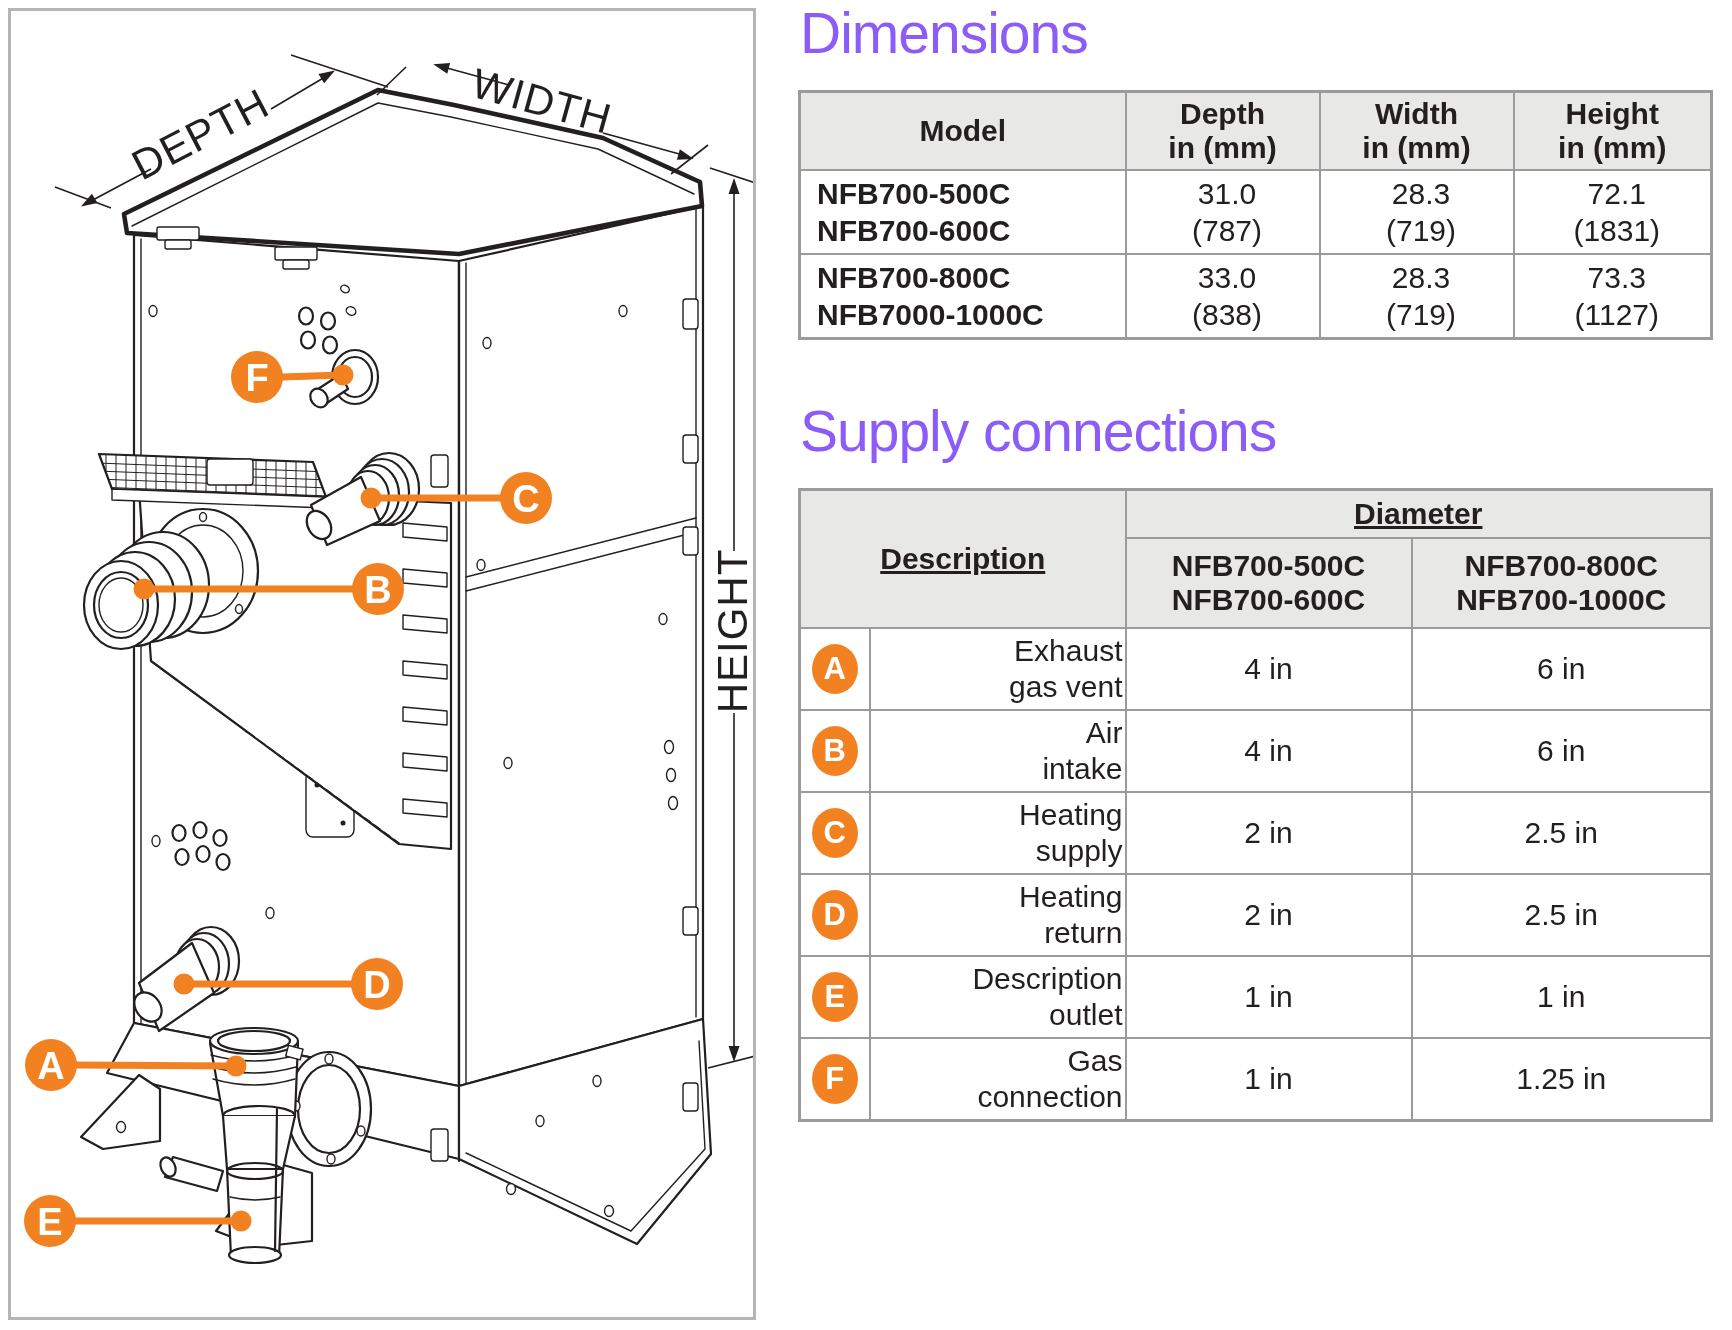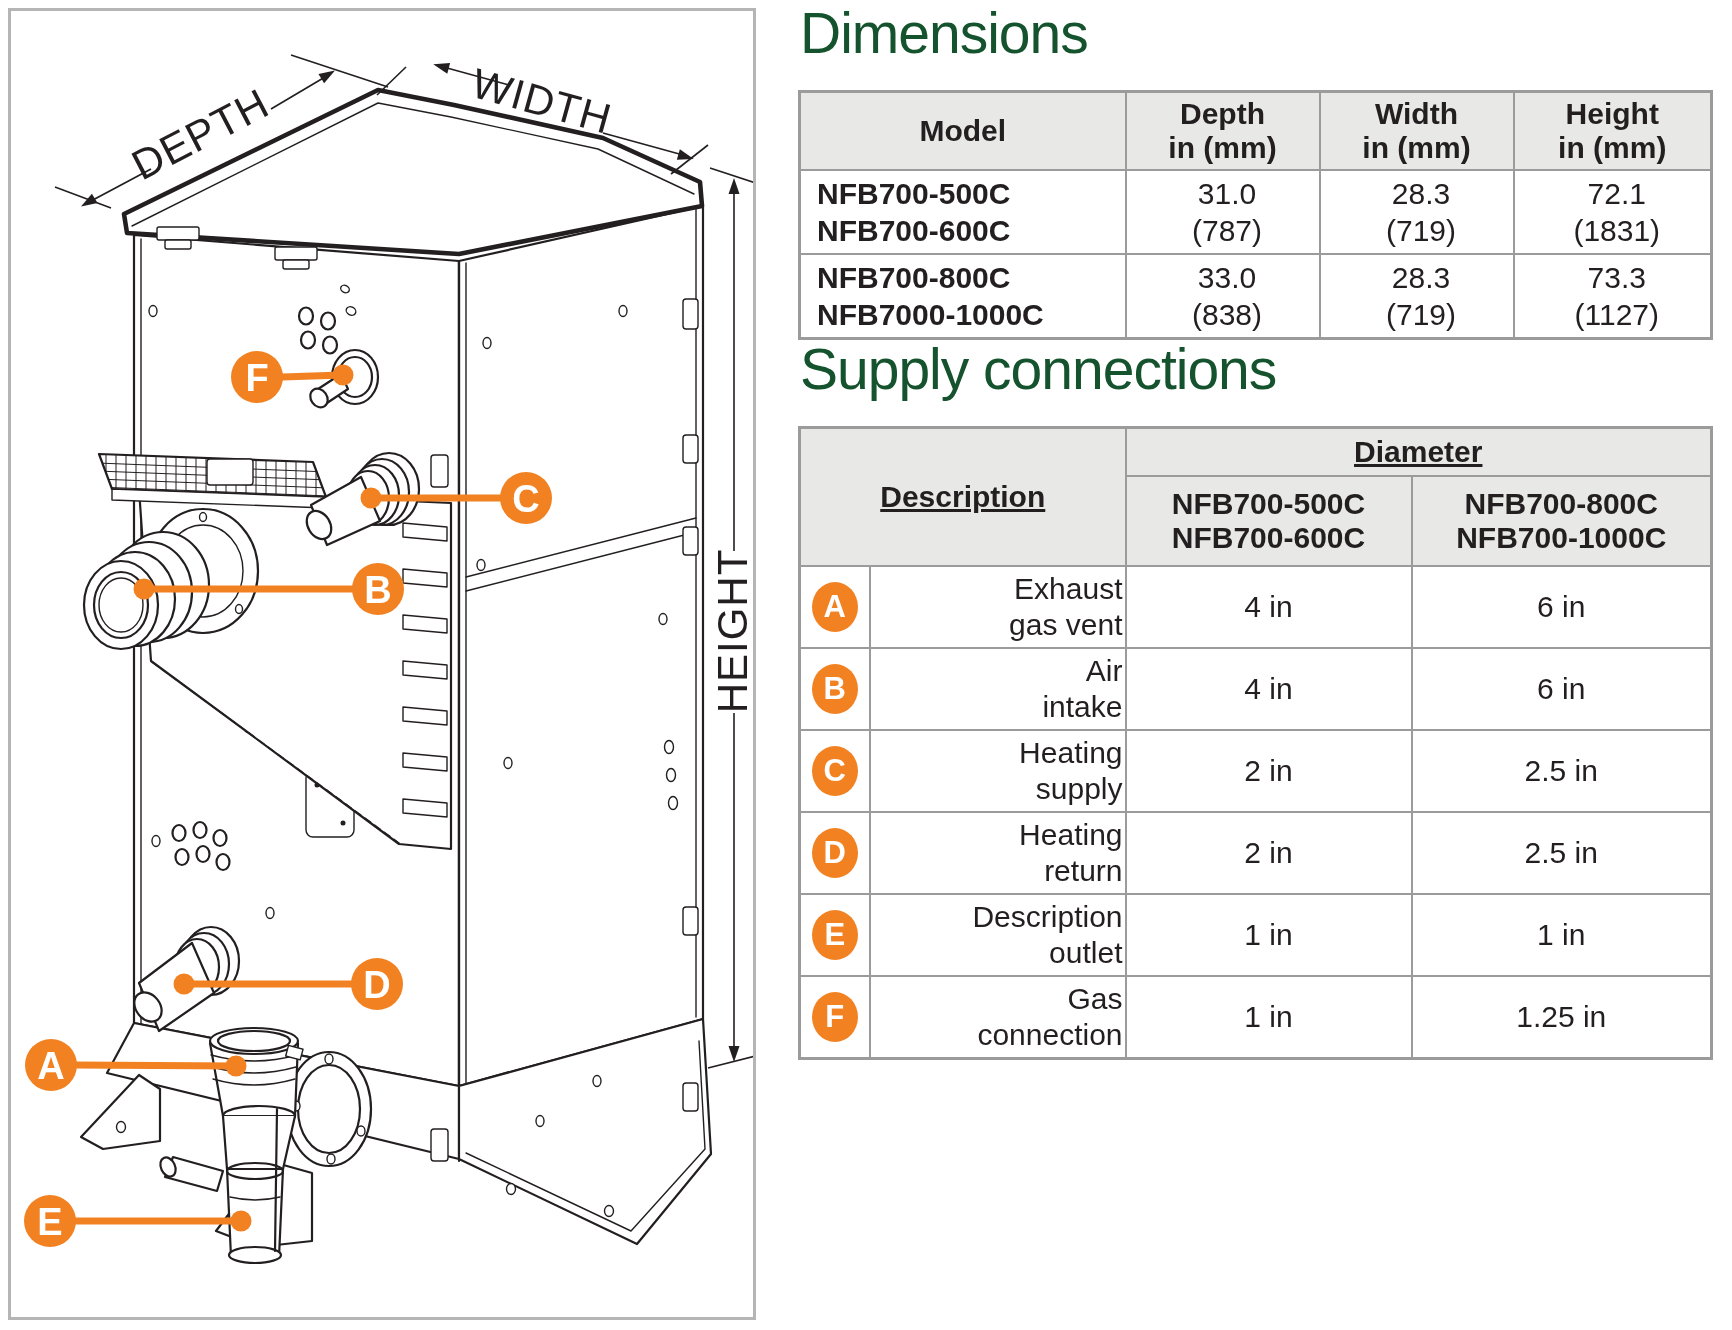--- a/index.html
+++ b/index.html
@@ -17,22 +17,22 @@
   svg .dk{fill:#231f20;stroke:none;}
   svg .dim{fill:none;stroke:#231f20;stroke-width:1.6;}
   svg .dimtxt{font-family:"Liberation Sans",sans-serif;font-size:42px;fill:#231f20;letter-spacing:1px;}
   svg .coline{stroke:#F28121;stroke-width:7;fill:none;stroke-linecap:round;}
   svg .codot{fill:#F28121;stroke:none;}
   svg .cocirc{fill:#F28121;stroke:none;}
   svg .colet{font-family:"Liberation Sans",sans-serif;font-weight:bold;font-size:38px;fill:#ffffff;text-anchor:middle;}
 
   
   .content-col{position:absolute;left:798px;top:4px;width:916px;}
-  .section-title{font-size:57px;font-weight:300;color:#14532d;letter-spacing:-1px;margin:0 0 26px 2px;line-height:1.05;}
-  .section-title.second{}
+  .section-title{font-size:57px;font-weight:300;color:#8b5cf6;letter-spacing:-1px;margin:0 0 26px 2px;line-height:1.05;}
+  .section-title.second{margin-top:62px;}
 
   table{border-collapse:collapse;width:912px;table-layout:fixed;background:#fff;}
   table,th,td{border:2px solid #9b9b9b;}
   table{border-width:3px;}
   th{background:#e8e8e7;font-weight:bold;font-size:30px;color:#231f20;line-height:34px;padding:4px 2px;}
   td{font-size:30px;color:#231f20;text-align:center;line-height:37px;padding:4px 2px;}
   .dim-table thead th{height:66px;}
   .dim-table td{height:74px;padding-left:11px;}
   .dim-table td.model{text-align:left;padding-left:16px;font-weight:bold;}
   .sup-table th.h1{height:38px;text-decoration:underline;}

